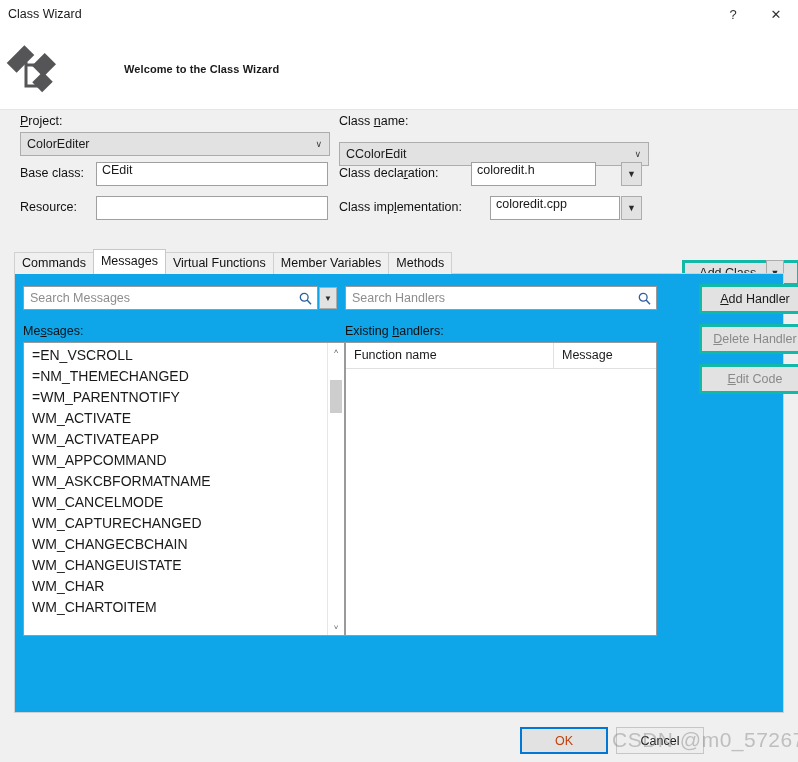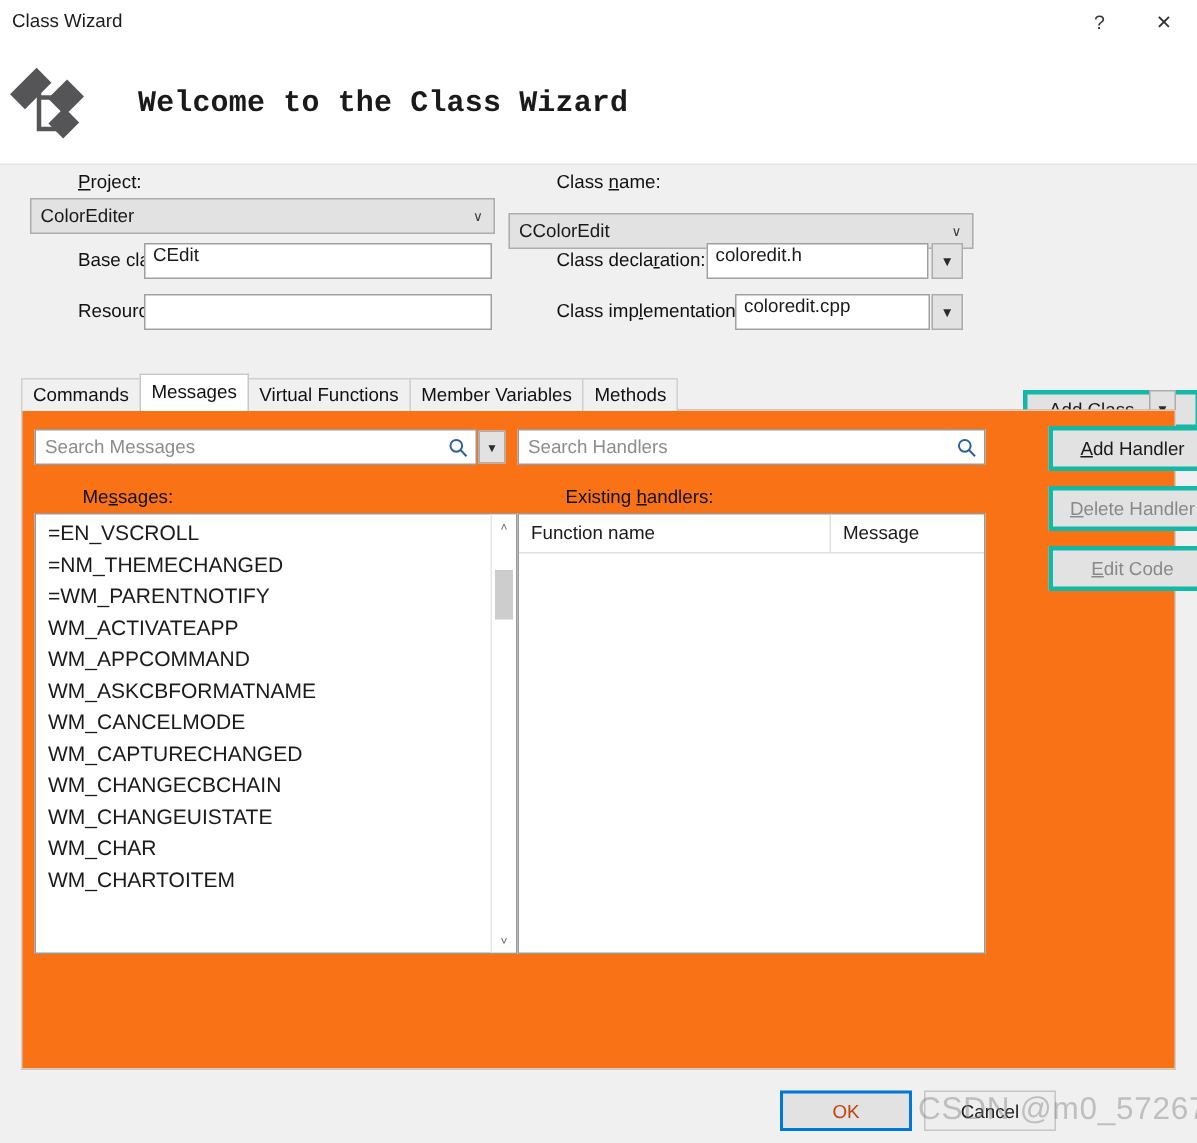--- a/index.html
+++ b/index.html
@@ -58,46 +58,44 @@
     align-items: center;
     position: relative;
   }
   .header-icon {
     width: 58px;
     height: 58px;
     margin-left: 6px;
     flex: 0 0 auto;
   }
   .header-title {
-    margin-left: 28px;
-    font-size: 20px;
+    margin-left: 60px;
+    font-size: 11px;
     font-weight: bold;
     color: #1a1a1a;
     letter-spacing: .1px;
-    font-family: Liberation Mono, monospace;
   }
   .header-sep {
     position: absolute;
     left: 0; right: 0; bottom: 0;
     height: 1px;
     background: #e6e6e6;
   }
 
   
   .formarea {
     position: relative;
     height: 140px;
     background: #f0f0f0;
   }
   .lbl {
     position: absolute;
     font-size: 12.5px;
     color: #111;
     white-space: nowrap;
-    margin-left: 32px;
   }
   .lbl u { text-decoration: underline; }
 
   .combo {
     position: absolute;
     box-sizing: border-box;
     border: 1px solid #adadad;
     background: #e2e2e2;
     height: 24px;
     display: flex;
@@ -216,21 +214,21 @@
     position: relative;
   }
 
   .tabpanel {
     position: absolute;
     left: 14px;
     top: 273px;
     width: 770px;
     height: 440px;
     box-sizing: border-box;
-    background: #f97316;
+    background: #0ea5e9;
     border: 1px solid #d0d0d0;
     z-index: 2;
   }
 
   
   .searchbox {
     position: absolute;
     box-sizing: border-box;
     border: 1px solid #9a9a9a;
     background: #ffffff;
@@ -457,21 +455,21 @@
   <div class="addclass-split">
     <span>▼</span>
   </div>
 
   <div class="lbl" style="left:20px; top:56px;">Base class:</div>
   <div class="txtbox" style="left:96px; top:52px; width:232px;">
     <span>CEdit</span>
   </div>
 
   <div class="lbl" style="left:339px; top:56px;">Class decla<u>r</u>ation:</div>
-  <div class="txtbox" style="left:471px; top:52px; width:148px;">
+  <div class="txtbox" style="left:471px; top:52px; width:125px;">
     <span>coloredit.h</span>
   </div>
   <div class="dropbtn" style="left:621px; top:52px;">
     <span>▼</span>
   </div>
 
   <div class="lbl" style="left:20px; top:90px;">Resource:</div>
   <div class="txtbox" style="left:96px; top:86px; width:232px;">
     <span></span>
   </div>
@@ -519,20 +517,21 @@
   </div>
 
   <div class="lbl" style="left:8px; top:50px;">Me<u>s</u>sages:</div>
   <div class="lbl" style="left:330px; top:50px;">Existing <u>h</u>andlers:</div>
 
   <div class="listbox" style="left:8px; top:68px; width:322px; height:294px;">
     <div class="msglist">
       <div class="msgitem">=EN_VSCROLL</div>
       <div class="msgitem">=NM_THEMECHANGED</div>
       <div class="msgitem">=WM_PARENTNOTIFY</div>
+      <div class="msgitem">WM_ACTIVATE</div>
       <div class="msgitem">WM_ACTIVATEAPP</div>
       <div class="msgitem">WM_APPCOMMAND</div>
       <div class="msgitem">WM_ASKCBFORMATNAME</div>
       <div class="msgitem">WM_CANCELMODE</div>
       <div class="msgitem">WM_CAPTURECHANGED</div>
       <div class="msgitem">WM_CHANGECBCHAIN</div>
       <div class="msgitem">WM_CHANGEUISTATE</div>
       <div class="msgitem">WM_CHAR</div>
       <div class="msgitem">WM_CHARTOITEM</div>
     </div>

